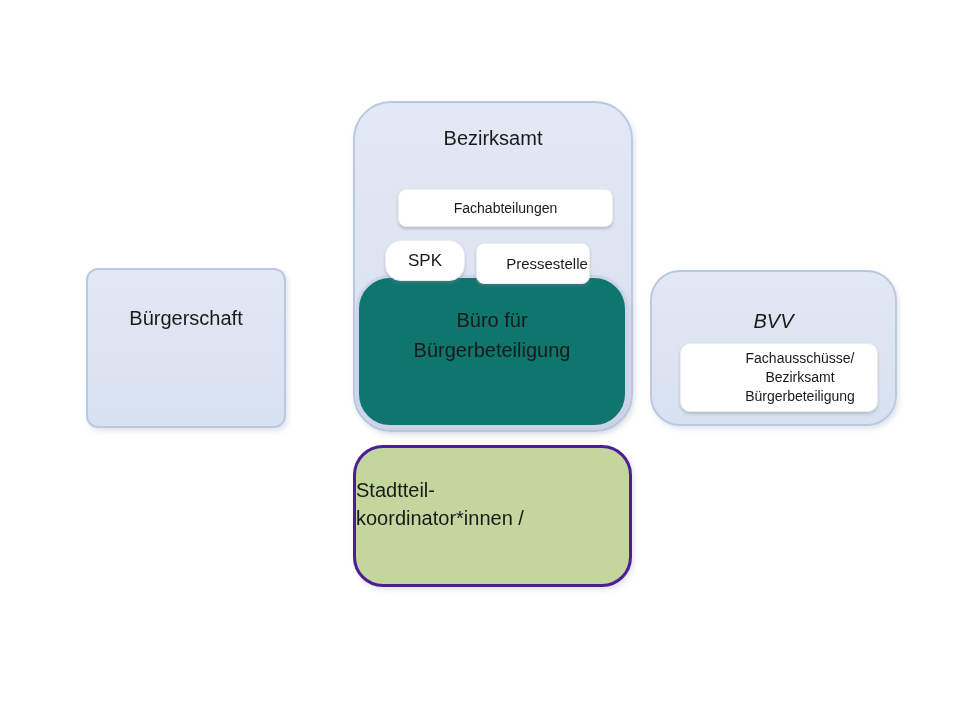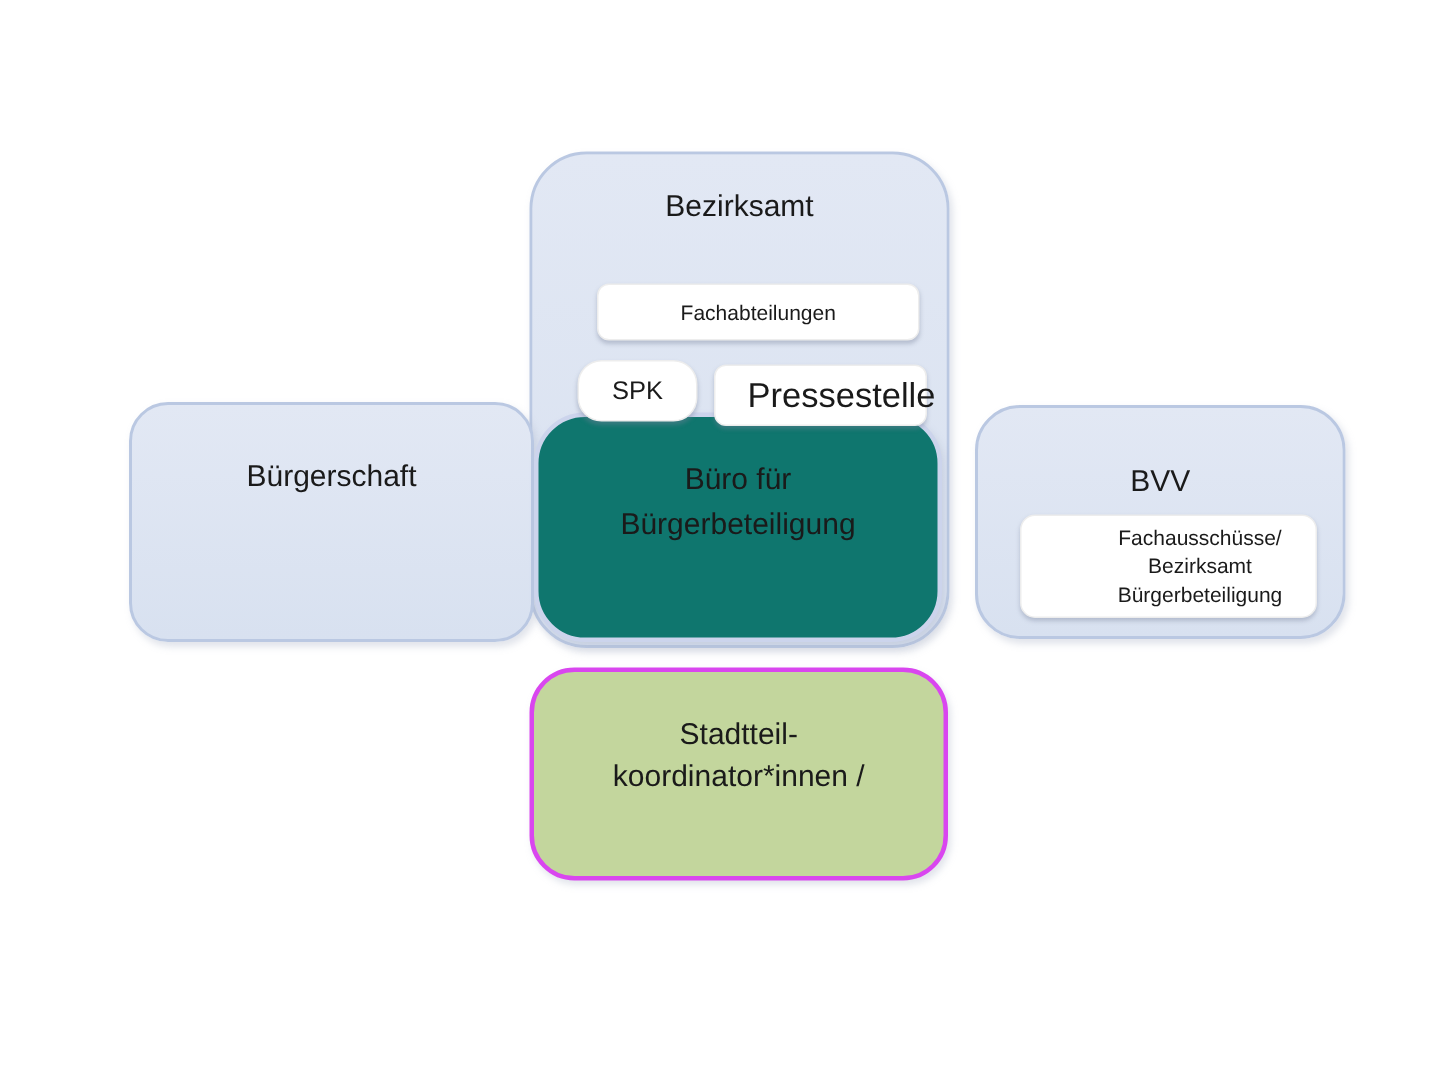--- a/index.html
+++ b/index.html
@@ -14,76 +14,76 @@
   }
   .box { position: absolute; box-sizing: border-box; }
 
   
   .blue-big {
     background: linear-gradient(180deg, #e2e8f4 0%, #d8e1f0 100%);
     border: 2px solid #bac8e2;
     box-shadow: 2px 3px 5px rgba(168,178,198,0.35);
   }
   #bezirksamt   { left: 353px; top: 101px; width: 280px; height: 331px; border-radius: 38px; z-index: 1; }
-  #buergerschaft{ left:  86px; top: 268px; width: 270px; height: 160px; border-radius: 26px; z-index: 1; }
+  #buergerschaft{ left:  86px; top: 268px; width: 200px; height: 160px; border-radius: 12px; z-index: 1; }
   #bvv          { left: 650px; top: 270px; width: 247px; height: 156px; border-radius: 30px; z-index: 1; }
 
   .big-label {
     position: absolute;
     left: 0; right: 0;
     text-align: center;
     font-size: 20px;
     line-height: 22px;
   }
   #bezirksamt-label    { top: 24px; }
   #buergerschaft-label { top: 37px; }
-  #bvv-label           { top: 38px; }
+  #bvv-label           { top: 38px; font-style: italic; }
 
   
   #buero {
     left: 356px; top: 275px; width: 272px; height: 153px;
     background: #0f766e;
     border: 3px solid #ccd4ec;
     border-radius: 34px;
     z-index: 2;
     box-shadow: 2px 3px 5px rgba(168,178,198,0.35);
     text-align: center;
     font-size: 20px;
     line-height: 30px;
     padding-top: 27px;
   }
 
   
   #stadtteil {
     left: 353px; top: 445px; width: 279px; height: 142px;
     background: #c3d69d;
-    border: 3px solid #d946ef;
+    border: 3px solid #4c1d95;
     border-radius: 30px;
     z-index: 1;
     box-shadow: 2px 3px 5px rgba(168,178,198,0.35);
-    text-align: center;
+    text-align: left;
     font-size: 20px;
     line-height: 28px;
     padding-top: 28px;
   }
 
   
   .white-box {
     background: #ffffff;
     border: 1px solid #ededed;
     box-shadow: 0 2px 3px rgba(120,130,155,0.4);
     z-index: 3;
     display: flex;
     align-items: center;
     justify-content: center;
     text-align: center;
   }
   #fachabteilungen { left: 383px; top: 189px; width: 215px; height: 38px; border-radius: 8px;  font-size: 14px; margin-left: 15px; }
   #spk             { left: 385px; top: 240px; width:  80px; height: 41px; border-radius: 16px;  font-size: 17px; }
-  #pressestelle    { left: 476px; top: 243px; width: 142px; height: 41px; border-radius: 8px;  font-size: 23px; padding-left: 28px; }
+  #pressestelle    { left: 476px; top: 243px; width: 114px; height: 41px; border-radius: 8px;  font-size: 15px; padding-left: 28px; }
   #fachausschuesse { left: 680px; top: 343px; width: 198px; height: 69px; border-radius: 10px; font-size: 14px; line-height: 19px; padding-left: 42px; }
 
   .line { display: block; }
 </style>
 </head>
 <body>
 
 <div class="canvas">
 
   <div class="box blue-big" id="bezirksamt">

